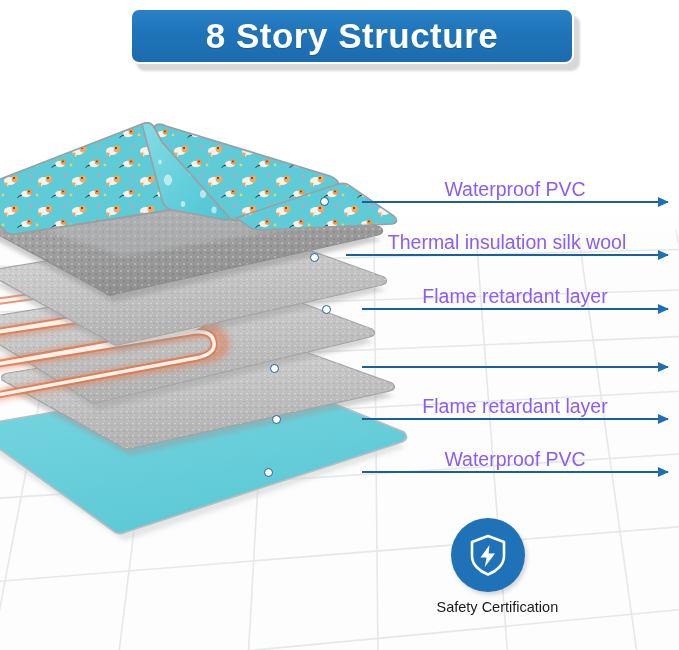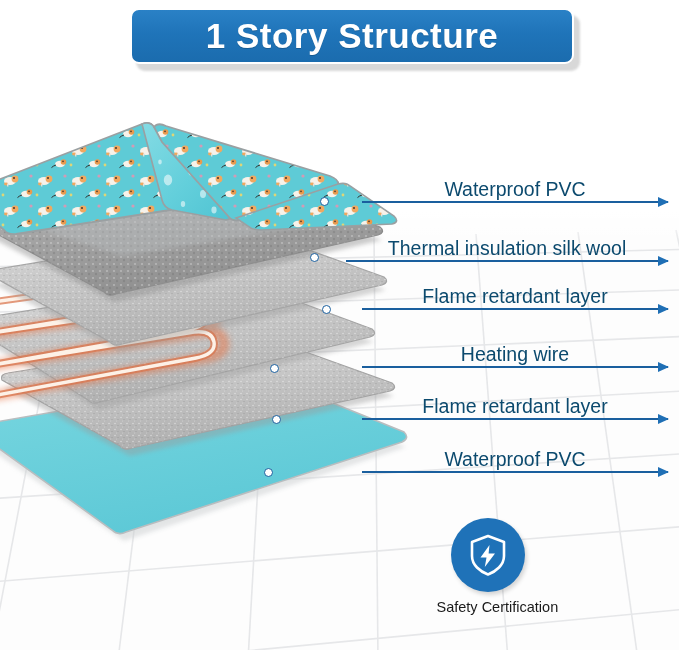--- a/index.html
+++ b/index.html
@@ -38,21 +38,21 @@
   }
 
   
   #stack{position:absolute;left:0;top:80px;width:440px;height:470px;z-index:20;}
   #stack svg{display:block;}
 
   
   .callout{position:absolute;z-index:30;height:40px;}
   .callout .lbl{
     position:absolute;bottom:4px;left:0;width:100%;
-    font-size:19.5px;color:#0c4a6e;text-align:center;white-space:nowrap;
+    font-size:19.5px;color:#8b5cf6;text-align:center;white-space:nowrap;
     line-height:20px;
   }
   .callout .line{
     position:absolute;bottom:0;left:0;height:2px;width:100%;
     background:#1a5f9e;
   }
   .callout .head{
     position:absolute;bottom:-4px;right:-1px;
     width:0;height:0;
     border-left:11px solid #1f6fb5;
@@ -110,21 +110,21 @@
       <path d="M578 22 L638 450"></path>
       <path d="M676 20 L768 450"></path>
     </g>
     <rect x="0" y="0" width="679" height="150" fill="url(#floorFade)"></rect>
   </svg>
 </div>
 
 <div id="title-wrap">
   <div id="title-shadow"></div>
   <div id="title-banner">
-    <span id="title-text">1 Story Structure</span>
+    <span id="title-text">8 Story Structure</span>
   </div>
 </div>
 
 <div id="stack">
 <svg width="440" height="470" viewBox="0 0 440 470" aria-hidden="true">
   <defs>
 
     <pattern id="animalPrint" width="34" height="30" patternUnits="userSpaceOnUse">
       <rect width="34" height="30" fill="#5ecbd6"></rect>
       <g>
@@ -253,36 +253,35 @@
 </svg>
 </div>
 
 <div class="callout" style="left:362px;top:163px;width:306px;">
   <span class="lbl">Waterproof PVC</span>
   <span class="line"></span>
   <span class="head"></span>
 </div>
 <span class="dot" style="left:320px;top:197px;"></span>
 
-<div class="callout" style="left:346px;top:222px;width:322px;">
+<div class="callout" style="left:346px;top:216px;width:322px;">
   <span class="lbl">Thermal insulation silk wool</span>
   <span class="line"></span>
   <span class="head"></span>
 </div>
 <span class="dot" style="left:310px;top:253px;"></span>
 
 <div class="callout" style="left:362px;top:270px;width:306px;">
   <span class="lbl">Flame retardant layer</span>
   <span class="line"></span>
   <span class="head"></span>
 </div>
 <span class="dot" style="left:322px;top:305px;"></span>
 
 <div class="callout" style="left:362px;top:328px;width:306px;">
-  <span class="lbl">Heating wire</span>
   <span class="line"></span>
   <span class="head"></span>
 </div>
 <span class="dot" style="left:270px;top:364px;"></span>
 
 <div class="callout" style="left:362px;top:380px;width:306px;">
   <span class="lbl">Flame retardant layer</span>
   <span class="line"></span>
   <span class="head"></span>
 </div>

